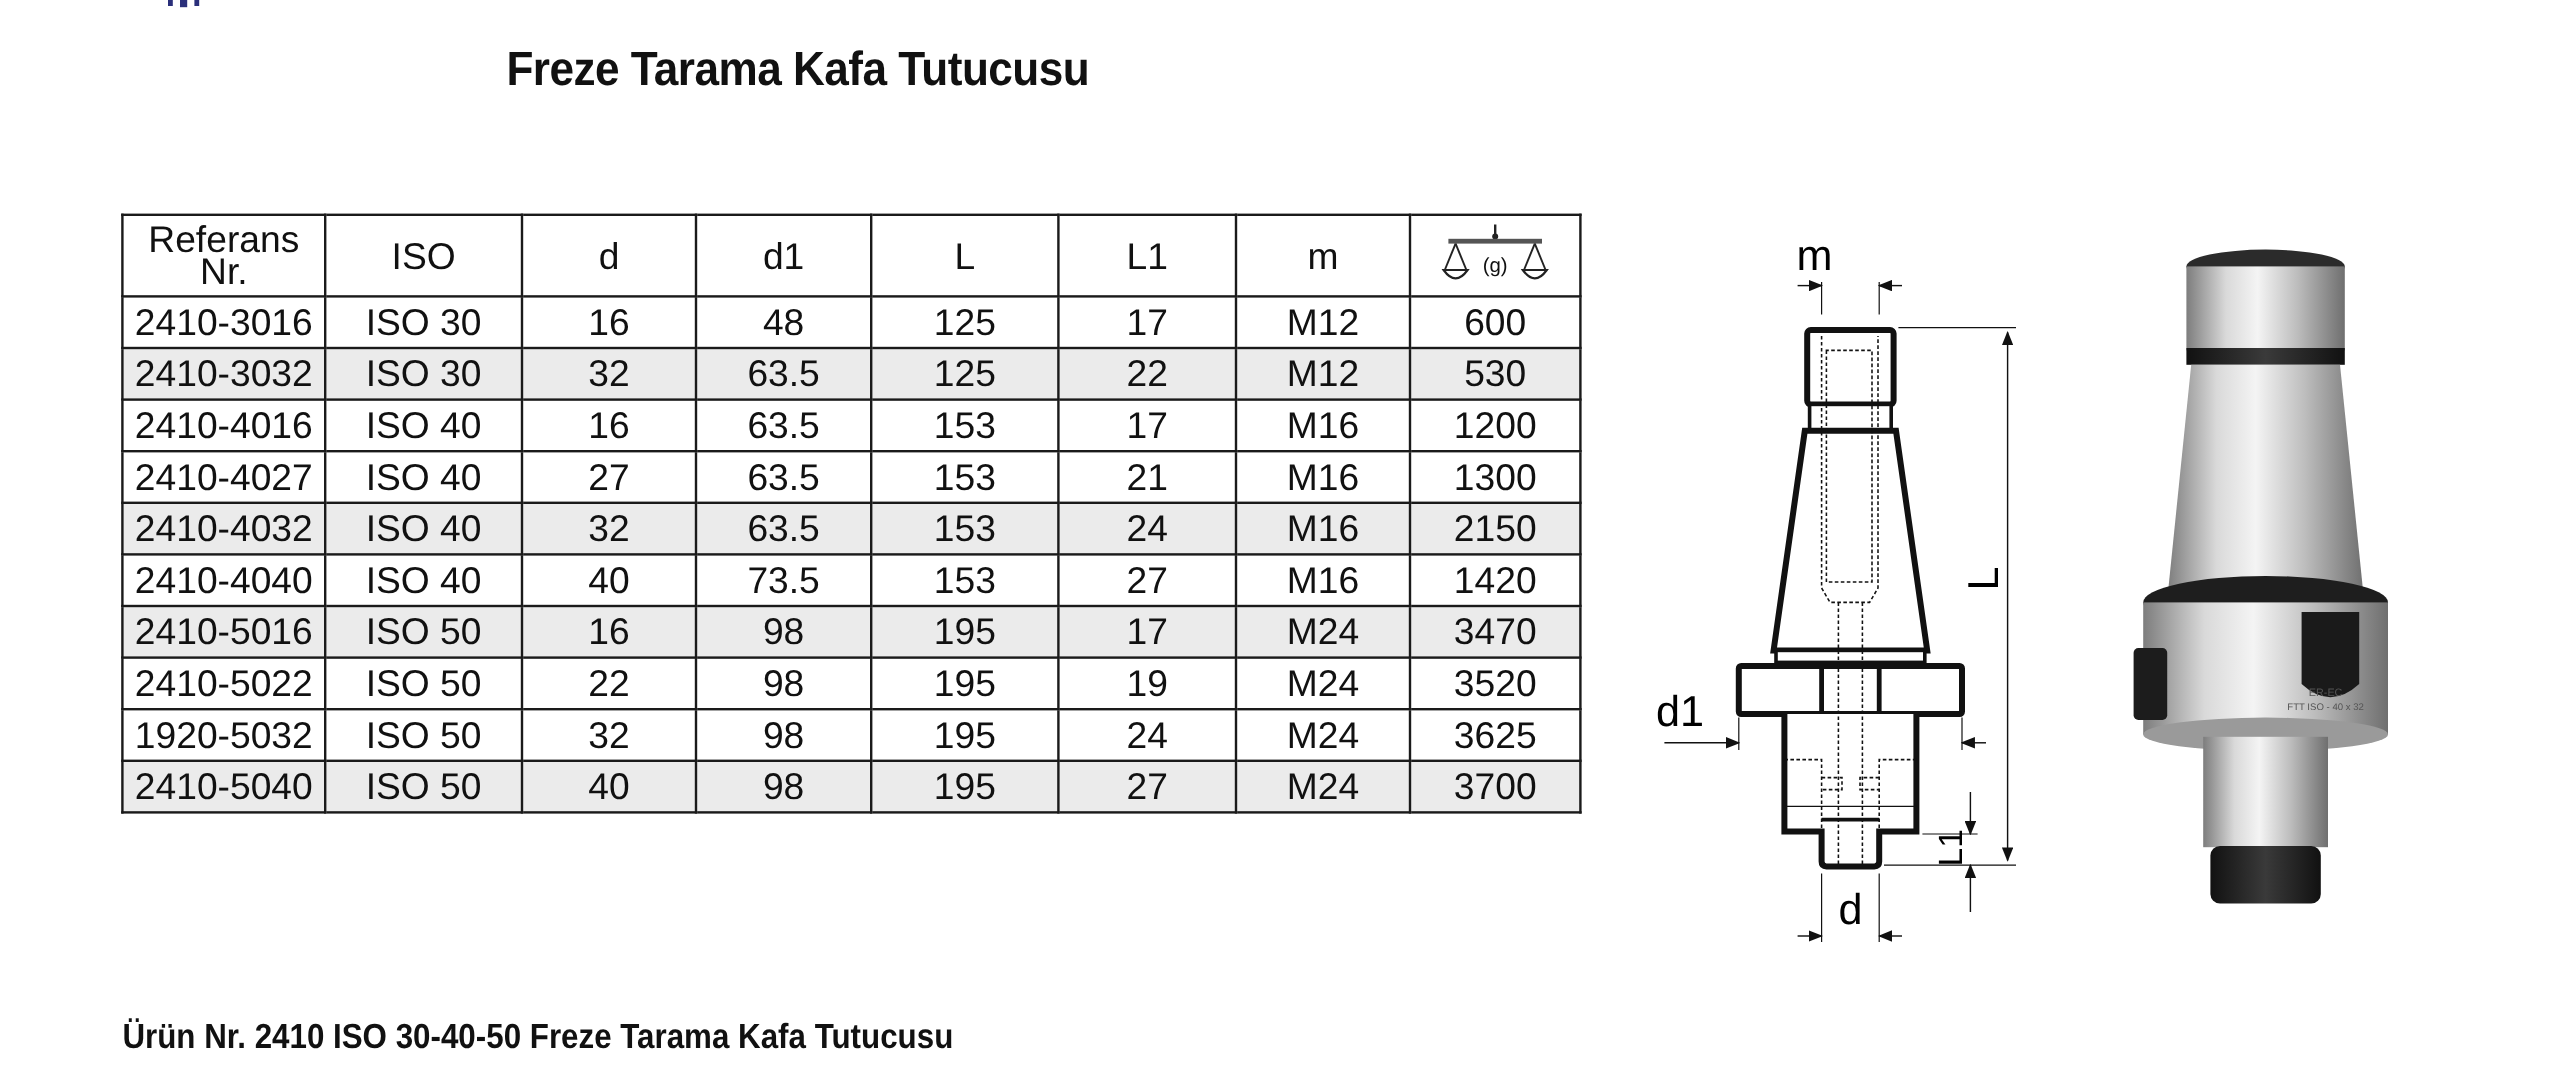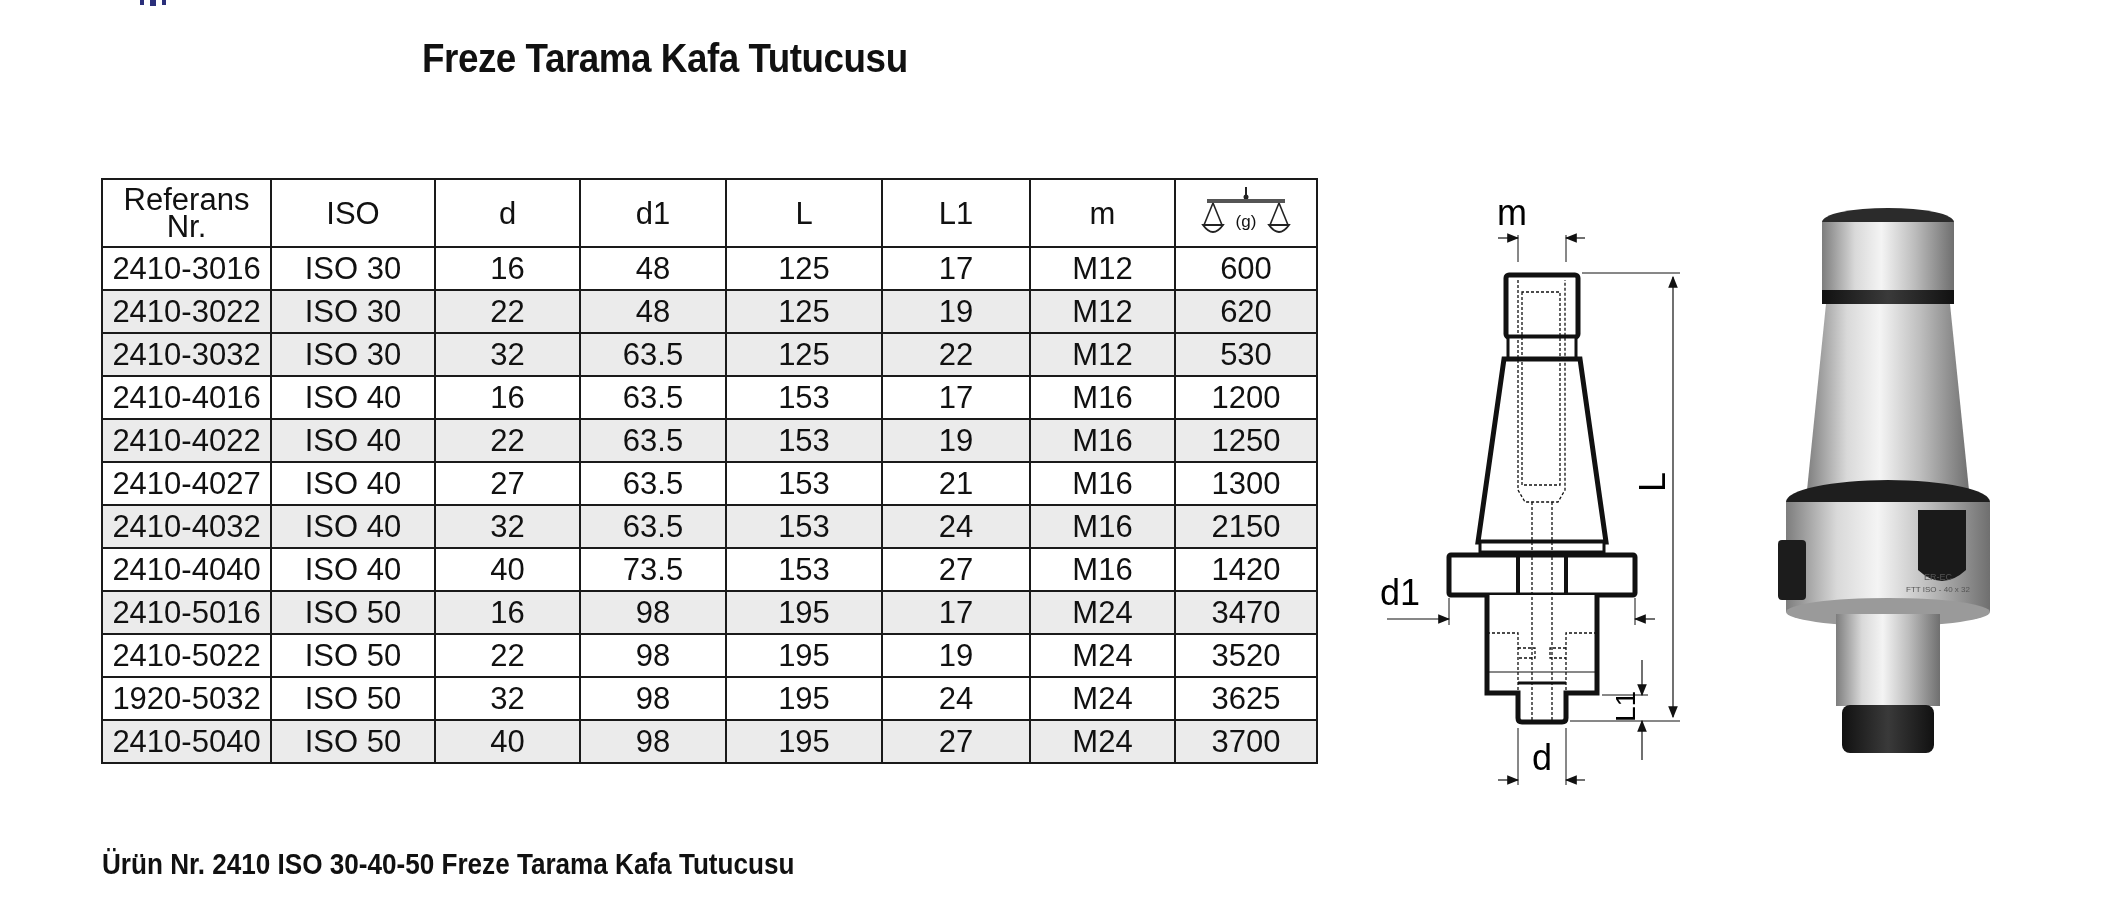--- a/index.html
+++ b/index.html
@@ -77,58 +77,38 @@
         <td>2410-3016</td>
         <td>ISO 30</td>
         <td>16</td>
         <td>48</td>
         <td>125</td>
         <td>17</td>
         <td>M12</td>
         <td>600</td>
       </tr>
       <tr class="shade">
-        <td>2410-3022</td>
-        <td>ISO 30</td>
-        <td>22</td>
-        <td>48</td>
-        <td>125</td>
-        <td>19</td>
-        <td>M12</td>
-        <td>620</td>
-      </tr>
-      <tr class="shade">
         <td>2410-3032</td>
         <td>ISO 30</td>
         <td>32</td>
         <td>63.5</td>
         <td>125</td>
         <td>22</td>
         <td>M12</td>
         <td>530</td>
       </tr>
       <tr>
         <td>2410-4016</td>
         <td>ISO 40</td>
         <td>16</td>
         <td>63.5</td>
         <td>153</td>
         <td>17</td>
         <td>M16</td>
         <td>1200</td>
-      </tr>
-      <tr class="shade">
-        <td>2410-4022</td>
-        <td>ISO 40</td>
-        <td>22</td>
-        <td>63.5</td>
-        <td>153</td>
-        <td>19</td>
-        <td>M16</td>
-        <td>1250</td>
       </tr>
       <tr>
         <td>2410-4027</td>
         <td>ISO 40</td>
         <td>27</td>
         <td>63.5</td>
         <td>153</td>
         <td>21</td>
         <td>M16</td>
         <td>1300</td>

